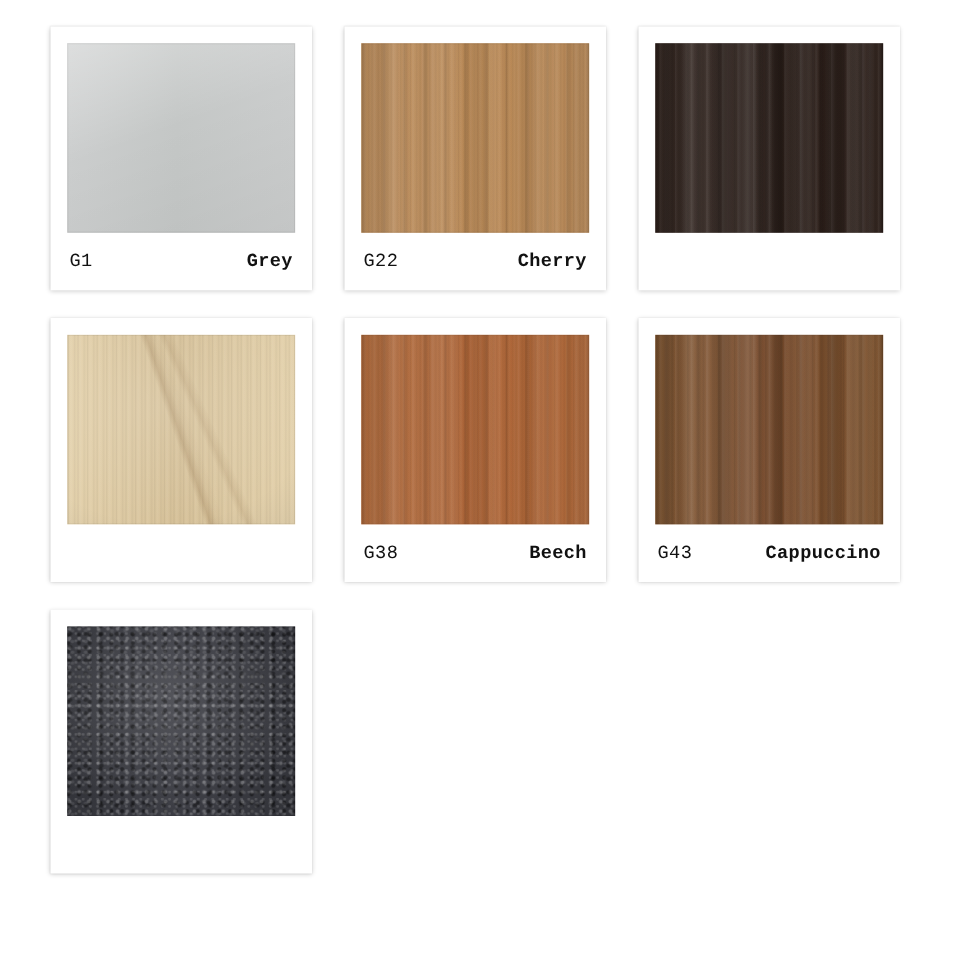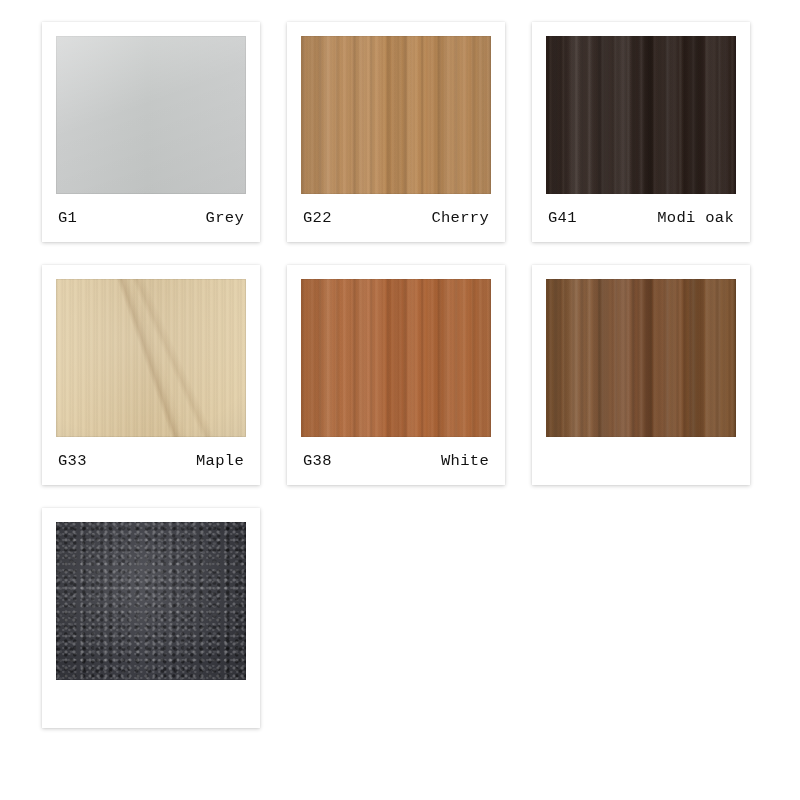--- a/index.html
+++ b/index.html
@@ -63,21 +63,21 @@
     display: flex;
     align-items: center;
     justify-content: space-between;
     padding: 0 2px;
     font-size: 15.5px;
     letter-spacing: 0.3px;
     color: #111111;
     white-space: nowrap;
   }
   .swatch-code { font-weight: 400; }
-  .swatch-name { font-weight: 400; }
+  .swatch-name { font-weight: 700; }
 
   
 
   
   .tex-leather-a {
     background-image:
       radial-gradient(circle at 30% 30%, rgba(255,255,255,0.16) 0.7px, transparent 1.3px),
       radial-gradient(circle at 70% 65%, rgba(0,0,0,0.55) 0.8px, transparent 1.5px),
       radial-gradient(circle at 15% 80%, rgba(255,255,255,0.10) 0.6px, transparent 1.2px);
     background-size: 5px 5px, 7px 6px, 4px 4px;
@@ -196,54 +196,50 @@
         <span class="swatch-name">Cherry</span>
       </div>
     </div>
     <div class="swatch-card">
       <div class="swatch-chip" style="background: linear-gradient(to right, rgb(51, 37, 31) 0%, rgb(39, 27, 22) 48%, rgb(51, 37, 31) 100%);">
         <div class="tex tex-grain-fine2"></div>
         <div class="tex tex-streaks"></div>
         <div class="tex tex-bands-strong"></div>
         <div class="tex tex-sheen-v"></div>
       </div>
-      <div class="swatch-caption">
-        <span class="swatch-code">G41</span>
-        <span class="swatch-name">Modi oak</span>
-      </div>
     </div>
     <div class="swatch-card">
       <div class="swatch-chip" style="background: linear-gradient(to right, rgb(228, 210, 173) 0%, rgb(214, 193, 153) 48%, rgb(228, 210, 173) 100%);">
         <div class="tex tex-grain-fine"></div>
         <div class="tex tex-diagonal"></div>
         <div class="tex tex-vignette"></div>
       </div>
-      <div class="swatch-caption">
-        <span class="swatch-code">G33</span>
-        <span class="swatch-name">Maple</span>
-      </div>
     </div>
     <div class="swatch-card">
       <div class="swatch-chip" style="background: linear-gradient(to right, rgb(189, 114, 64) 0%, rgb(168, 95, 49) 48%, rgb(189, 114, 64) 100%);">
         <div class="tex tex-grain-fine"></div>
         <div class="tex tex-streaks"></div>
         <div class="tex tex-bands-soft"></div>
         <div class="tex tex-sheen-v"></div>
       </div>
       <div class="swatch-caption">
         <span class="swatch-code">G38</span>
-        <span class="swatch-name">White</span>
+        <span class="swatch-name">Beech</span>
       </div>
     </div>
     <div class="swatch-card">
       <div class="swatch-chip" style="background: linear-gradient(to right, rgb(138, 92, 52) 0%, rgb(118, 73, 42) 48%, rgb(138, 92, 52) 100%);">
         <div class="tex tex-grain-fine2"></div>
         <div class="tex tex-streaks"></div>
         <div class="tex tex-bands-strong"></div>
         <div class="tex tex-sheen-v"></div>
+      </div>
+      <div class="swatch-caption">
+        <span class="swatch-code">G43</span>
+        <span class="swatch-name">Cappuccino</span>
       </div>
     </div>
     <div class="swatch-card">
       <div class="swatch-chip" style="background: linear-gradient(to right, rgb(51, 52, 58) 0%, rgb(60, 61, 68) 48%, rgb(51, 52, 58) 100%);">
         <div class="tex tex-leather-coarse"></div>
         <div class="tex tex-leather-b"></div>
         <div class="tex tex-vignette"></div>
       </div>
     </div>
   </div>

